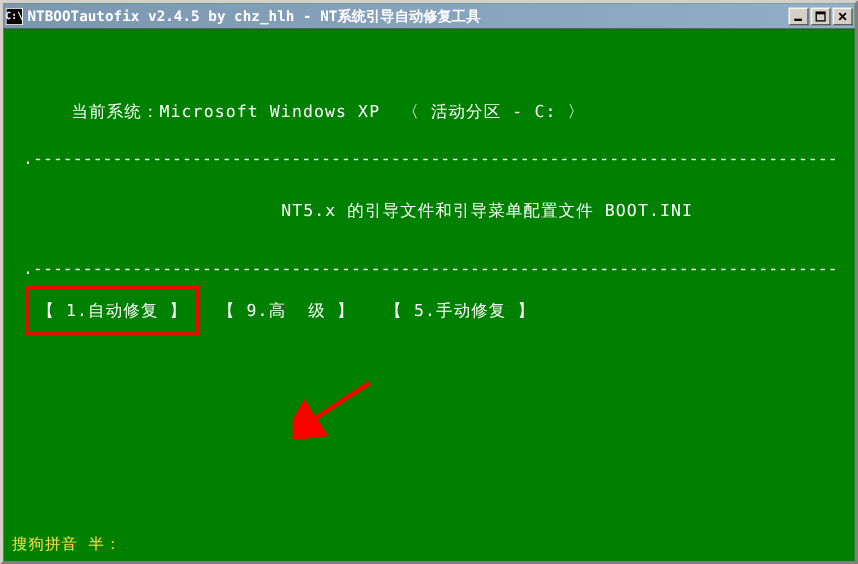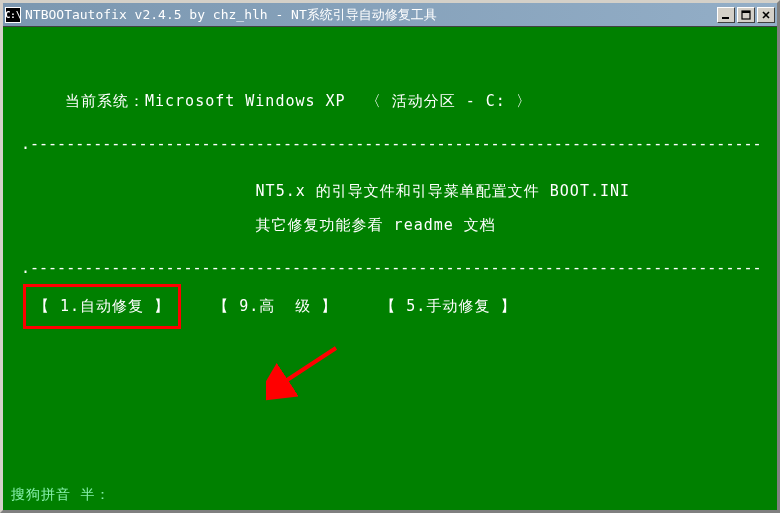--- a/index.html
+++ b/index.html
@@ -35,21 +35,21 @@
       align-items: center;
       justify-content: center;
       font-size: 9px;
       font-weight: bold;
       color: #fff;
       border: 1px solid #fff;
     }
     .titlebar-text {
       flex: 1;
       font-size: 13px;
-      font-weight: normal;
+      font-weight: bold;
       white-space: nowrap;
       overflow: hidden;
     }
     .titlebar-buttons {
       display: flex;
       gap: 2px;
     }
     .tb-btn {
       width: 18px;
       height: 16px;
@@ -90,21 +90,21 @@
     .spacer-lg { height: 60px; }
     .dashed {
       color: #fff;
       white-space: pre;
       overflow: hidden;
       letter-spacing: 0;
     }
     .menu-row {
       display: flex;
       padding: 18px 28px;
-      gap: 43px;
+      gap: 28px;
       align-items: center;
     }
     .menu-item {
       white-space: pre;
       cursor: pointer;
       letter-spacing: 1px;
     }
     .highlight-box {
       border: 3px solid #ff0000;
       padding: 10px 8px;
@@ -113,21 +113,21 @@
     .arrow {
       position: absolute;
       left: 260px;
       top: 315px;
       pointer-events: none;
     }
     .ime {
       position: absolute;
       bottom: 3px;
       left: 5px;
-      color: #86efac;
+      color: #fde047;
       font-size: 14px;
       letter-spacing: 1px;
     }
   </style>
 </head>
 <body>
 
 <div class="window">
 
   <div class="titlebar">
@@ -170,21 +170,20 @@
     <div class="section">
         <div class="dashed">.---------------------------------------------------------------------------------.</div>
       </div>
 
     <div style="height:12px"></div>
 
     <div class="section">
       <div style="height:10px"></div>
       <div class="line">                   <span>NT5.x 的引导文件和引导菜单配置文件 BOOT.INI</span></div>
       <div style="height:10px"></div>
-      <div class="line">                   <span>其它修复功能参看 readme 文档</span></div>
     </div>
 
     <div style="height:18px"></div>
     <div class="section">
         <div class="dashed">.---------------------------------------------------------------------------------.</div>
       </div>
 
     <div class="menu-row">
       <span class="highlight-box">
         <span class="menu-item">【 1.自动修复 】</span>

